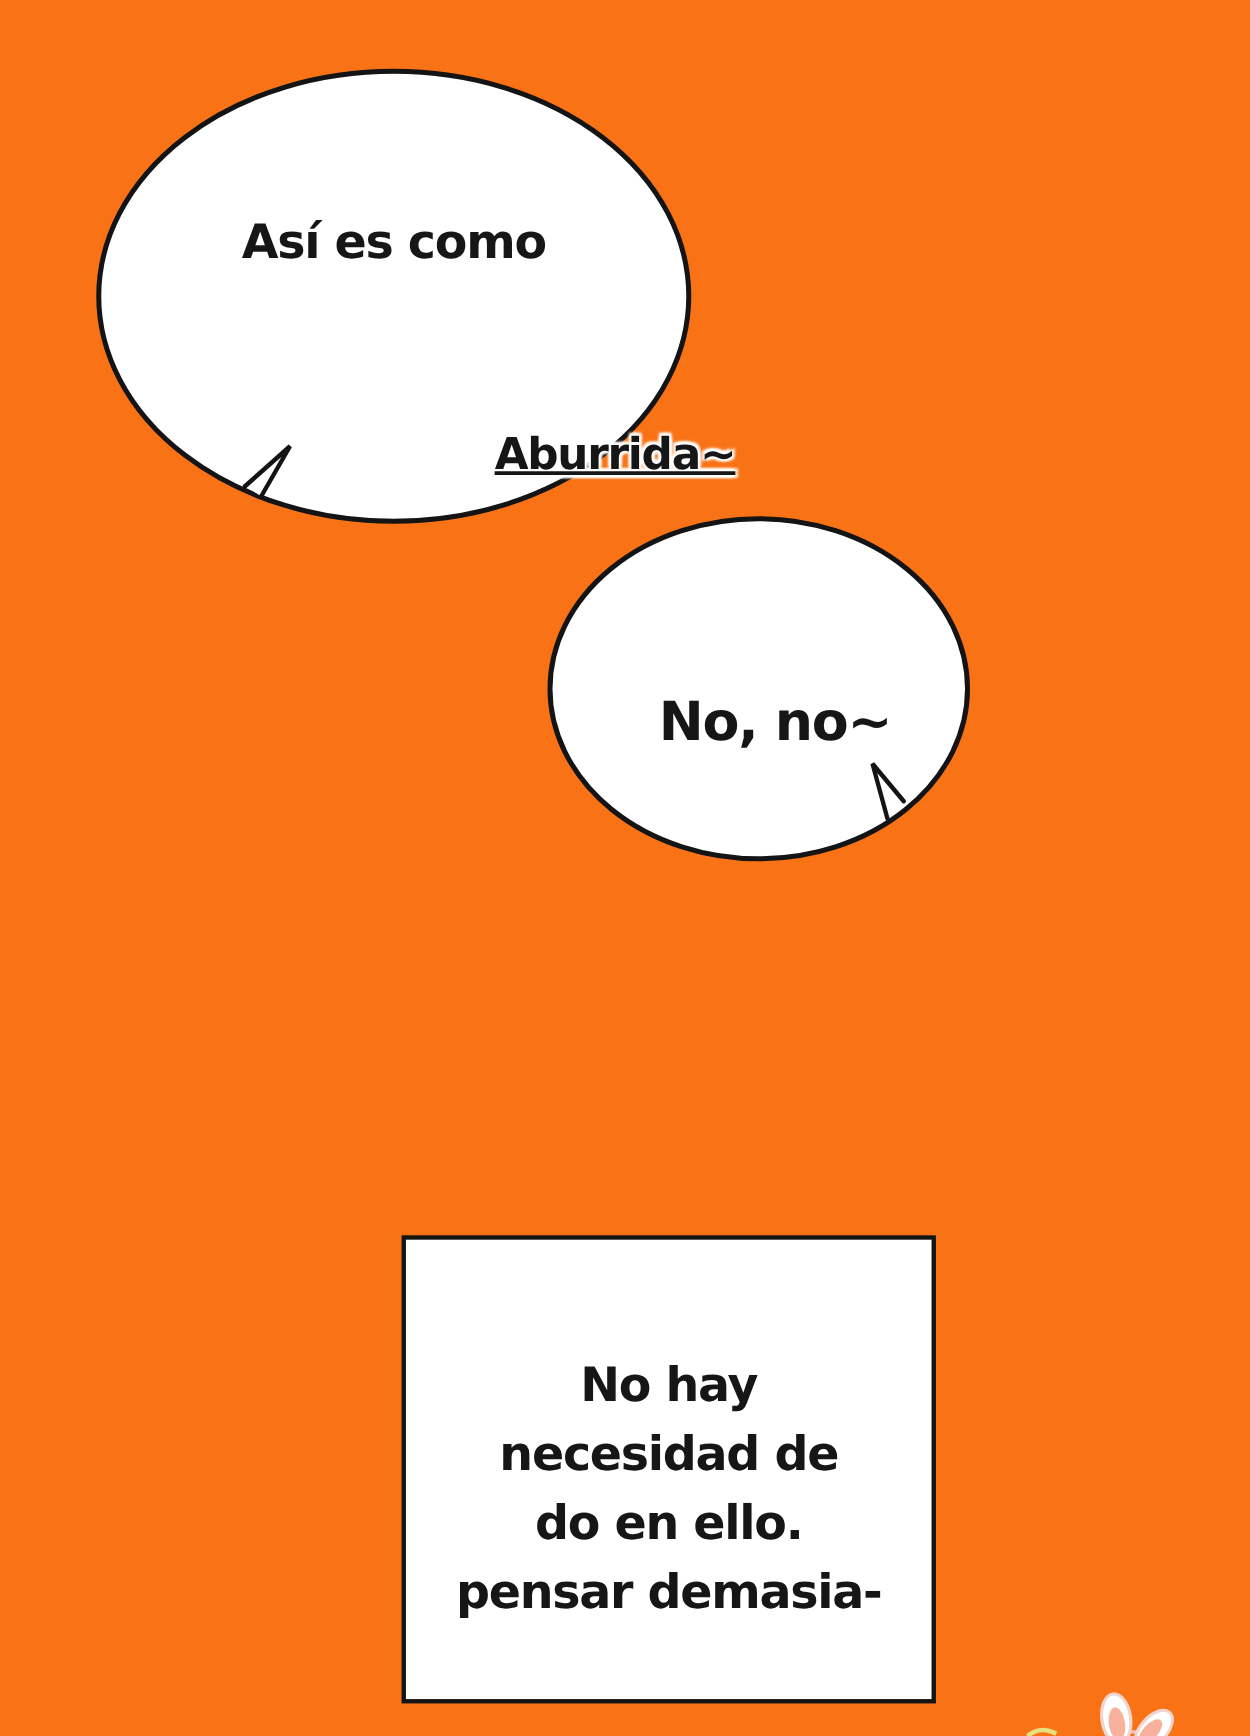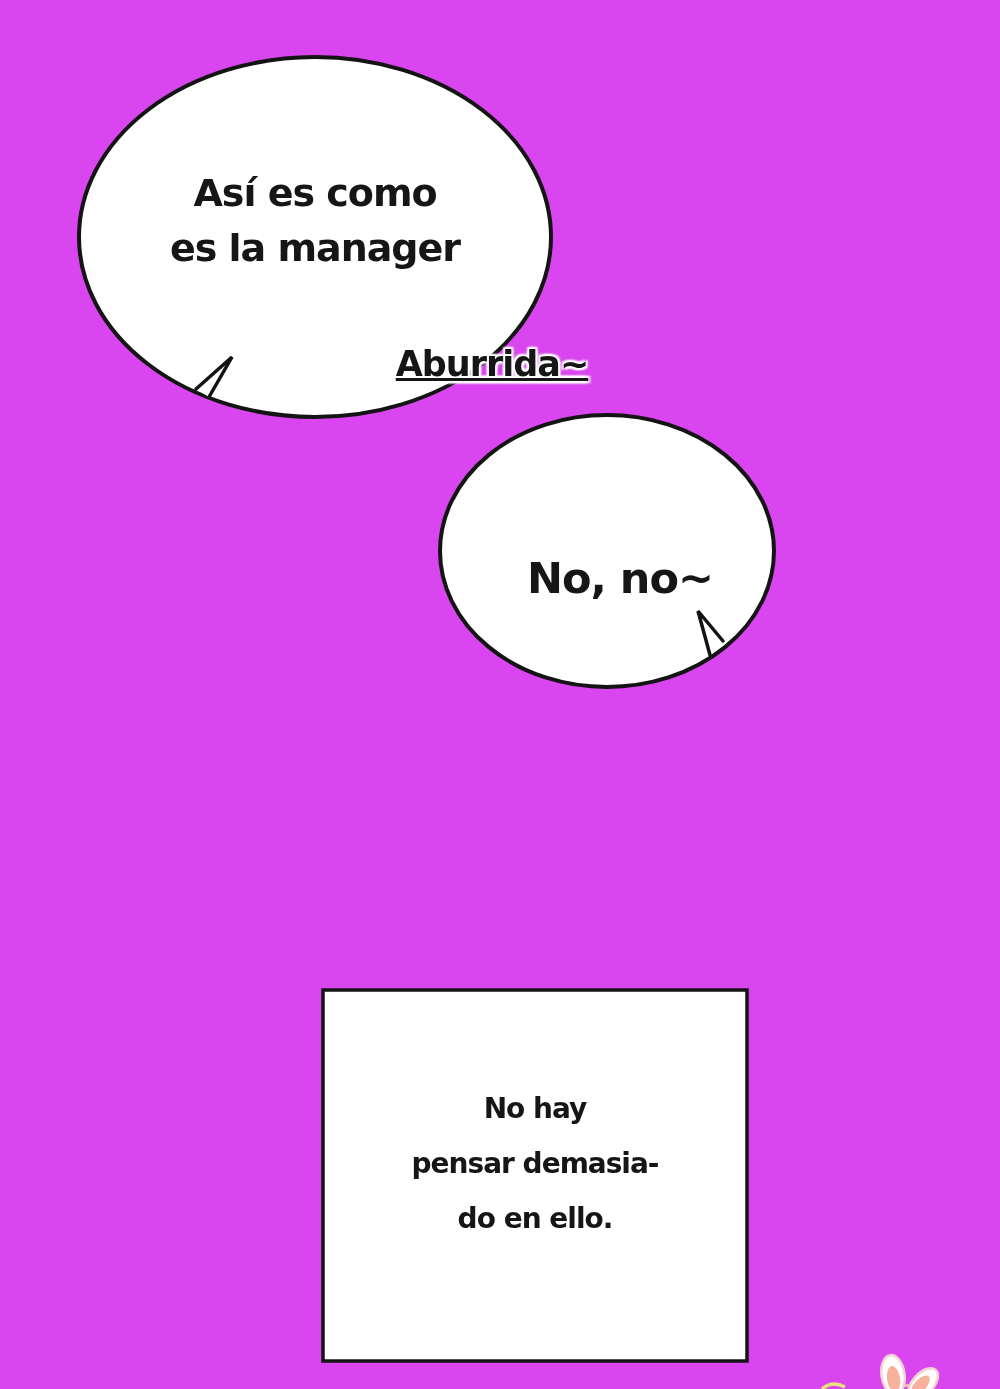--- a/index.html
+++ b/index.html
@@ -4,21 +4,21 @@
 <style>
   html, body {
     margin: 0;
     padding: 0;
     background: #ffffff;
   }
   .page {
     position: relative;
     width: 1000px;
     height: 1389px;
-    background: #d946ef;
+    background: #f97316;
     overflow: hidden;
     font-family: "DejaVu Sans", sans-serif;
     color: #141414;
   }
   .art {
     position: absolute;
     left: 0;
     top: 0;
     width: 1000px;
     height: 1389px;
@@ -55,21 +55,21 @@
     top: 514px;
     width: 300px;
     font-size: 43px;
     line-height: 52px;
     margin-top: 38px;
   }
   .box-text {
     left: 323px;
     top: 1081px;
     width: 424px;
-    font-size: 28px;
+    font-size: 38px;
     line-height: 55px;
   }
   .ink-shape {
     fill: #ffffff;
     stroke: #141414;
     stroke-width: 4;
   }
   .ink-tail {
     fill: #ffffff;
     stroke: #141414;
@@ -107,28 +107,28 @@
       </g>
       <g transform="rotate(42 923 1384)">
         <ellipse cx="923" cy="1384" rx="10.5" ry="19" fill="#ffffff" stroke-width="2.5" stroke="#f0d5cf"></ellipse>
         <ellipse cx="922" cy="1387" rx="6" ry="12.5" fill="#f8b19d"></ellipse>
       </g>
     </g>
   </svg>
 
   <div class="txt bubble1-text">
     <div>Así es como</div>
-    <div>es la manager</div>
   </div>
 
   <div class="txt sfx-text">Aburrida~</div>
 
   <div class="txt bubble2-text">
     <div>No, no~</div>
   </div>
 
   <div class="txt box-text">
     <div>No hay</div>
+    <div>necesidad de</div>
+    <div>do en ello.</div>
     <div>pensar demasia-</div>
-    <div>do en ello.</div>
   </div>
 
 </div>
 
 </body></html>

